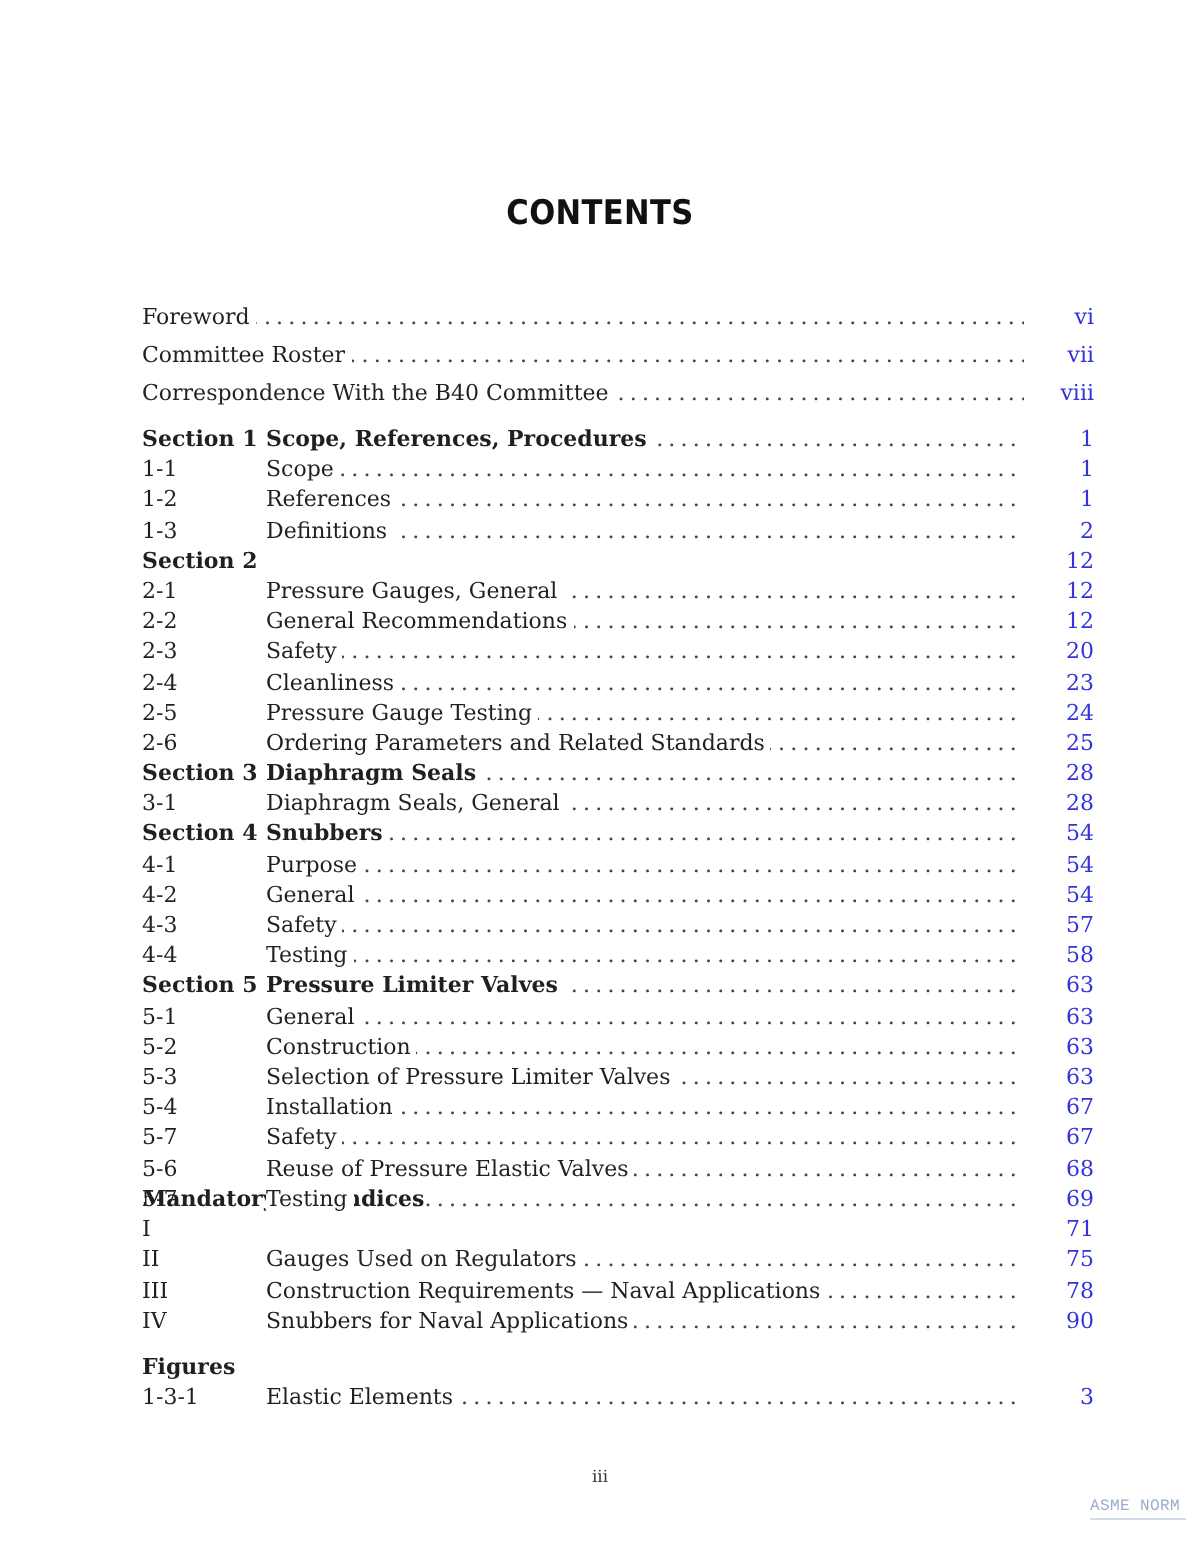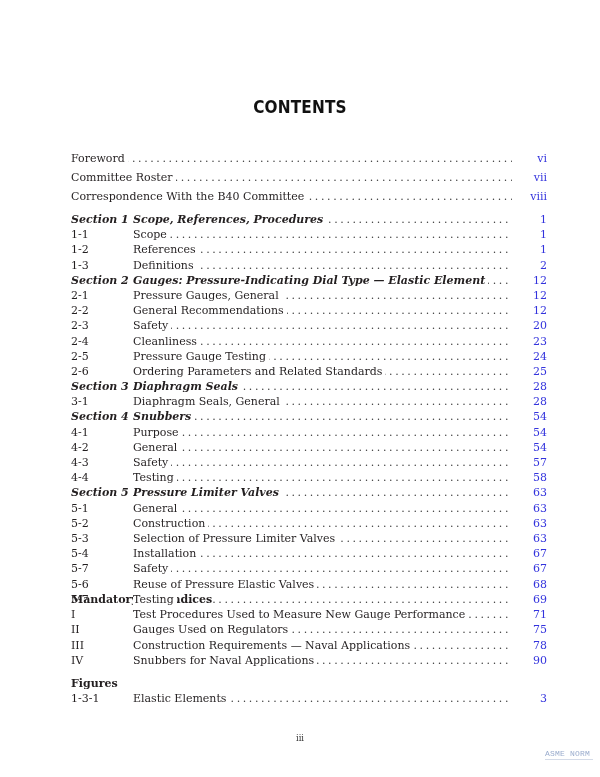--- a/index.html
+++ b/index.html
@@ -11,21 +11,21 @@
   .toc { position: absolute; left: 71px; width: 476px; font-size: 11px; }
   .row { position: relative; height: 15.2px; line-height: 15.2px; white-space: nowrap; }
   .row .num { position: absolute; left: 0; top: 0; }
   .row .lead { position: absolute; top: 0; right: 35px; overflow: hidden; }
   .row.front .lead { left: 0; }
   .row.item .lead { left: 62px; }
   .lead .txt { background: #fff; padding-right: 3px; position: relative; z-index: 1; }
   .lead .dots { position: absolute; left: 0; right: 0; top: 0; z-index: 0;
                 letter-spacing: 2.6px; overflow: hidden; white-space: nowrap; color: #444; }
   .row .page { position: absolute; right: 0; top: 0; color: #3333dd; cursor: pointer; }
-  .bold { font-weight: bold; font-style: italic; }
+  .bold { font-weight: bold; }
   .group-heading { height: 15.2px; line-height: 15.2px; font-weight: bold; }
   .footer-page { position: absolute; top: 733px; left: 0; width: 600px; text-align: center;
                  font-size: 8.4px; color: #333; }
   .watermark { position: absolute; left: 545px; top: 749px; font-size: 8px; color: #9aaccd;
                font-family: Liberation Mono, monospace; letter-spacing: 0.2px; }
   .watermark .sub { display: block; height: 2px; margin-top: 1px; border-top: 1px solid #d4dbe8; width: 48px; }
 </style>
 </head>
 <body>
 
@@ -62,21 +62,21 @@
       <div class="lead"><span class="txt">References</span><span class="dots">................................................................................................................................................................</span></div>
       <span class="page">1</span>
     </div>
     <div class="row item">
       <span class="num">1-3</span>
       <div class="lead"><span class="txt">Definitions</span><span class="dots">................................................................................................................................................................</span></div>
       <span class="page">2</span>
     </div>
     <div class="row item">
       <span class="num bold">Section 2</span>
-      <div class="lead"><span class="txt bold">Gauges: Pressure-Indicating Dial Type — Elastic Element</span><span class="dots">................................................................................................................................................................</span></div>
+      <div class="lead"><span class="dots">................................................................................................................................................................</span></div>
       <span class="page">12</span>
     </div>
     <div class="row item">
       <span class="num">2-1</span>
       <div class="lead"><span class="txt">Pressure Gauges, General</span><span class="dots">................................................................................................................................................................</span></div>
       <span class="page">12</span>
     </div>
     <div class="row item">
       <span class="num">2-2</span>
       <div class="lead"><span class="txt">General Recommendations</span><span class="dots">................................................................................................................................................................</span></div>
@@ -177,21 +177,21 @@
       <div class="lead"><span class="txt">Testing</span><span class="dots">................................................................................................................................................................</span></div>
       <span class="page">69</span>
     </div>
   </div>
 
 <div class="toc" style="top:592px;">
   <div class="group-heading">Mandatory Appendices</div>
   <div id="appendix-rows">
       <div class="row item">
         <span class="num">I</span>
-        <div class="lead"><span class="txt">Test Procedures Used to Measure New Gauge Performance</span><span class="dots">................................................................................................................................................................</span></div>
+        <div class="lead"><span class="dots">................................................................................................................................................................</span></div>
         <span class="page">71</span>
       </div>
       <div class="row item">
         <span class="num">II</span>
         <div class="lead"><span class="txt">Gauges Used on Regulators</span><span class="dots">................................................................................................................................................................</span></div>
         <span class="page">75</span>
       </div>
       <div class="row item">
         <span class="num">III</span>
         <div class="lead"><span class="txt">Construction Requirements — Naval Applications</span><span class="dots">................................................................................................................................................................</span></div>

